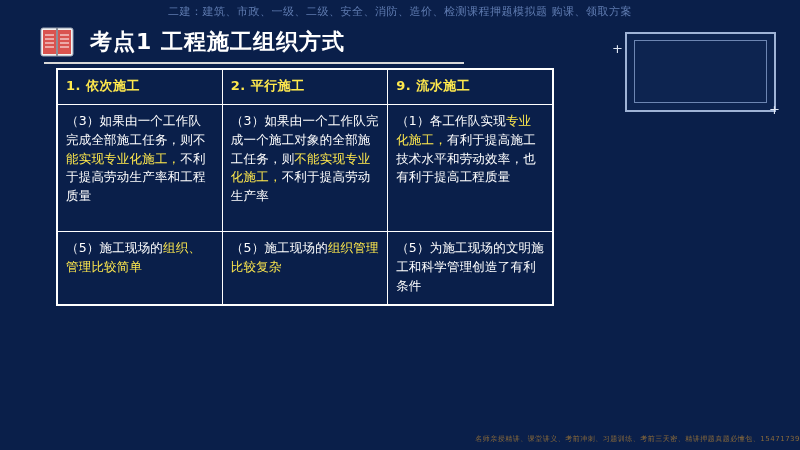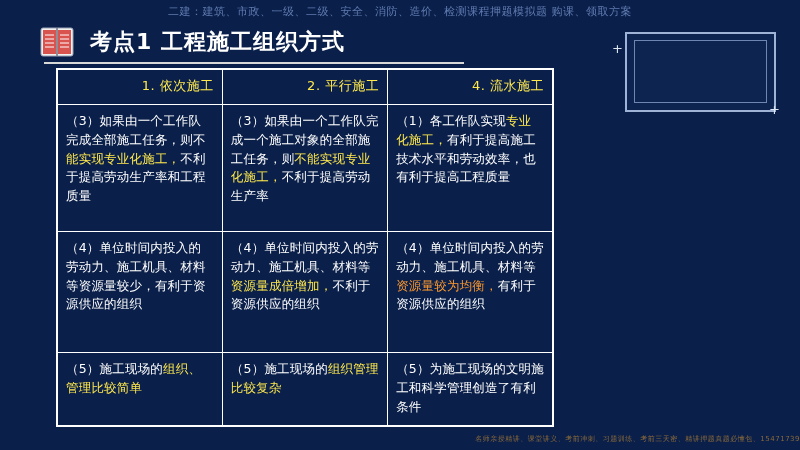--- a/index.html
+++ b/index.html
@@ -73,24 +73,24 @@
     width:498px;
     table-layout:fixed;
     border:2px solid #ffffff;
   }
   table.main td,table.main th{
     border:1px solid #ffffff;
     vertical-align:top;
     padding:7px 8px 9px 8px;
   }
   th.hdr{
-    text-align:right;
+    text-align:left;
     color:#ffe94d;
     font-size:13px;
-    font-weight:normal;
+    font-weight:bold;
     padding-top:5px;padding-bottom:5px;
     vertical-align:middle;
     letter-spacing:.5px;
   }
   td.cell{
     color:#ffffff;
     font-size:12.5px;
     line-height:1.5;
     letter-spacing:.2px;
   }
@@ -134,33 +134,28 @@
   <span class="plus tl">+</span>
   <span class="plus br">+</span>
 </div>
 
 <div class="table-wrap">
   <table class="main">
     <thead>
       <tr>
         <th class="hdr">1. 依次施工</th>
         <th class="hdr">2. 平行施工</th>
-        <th class="hdr">4. 流水施工</th>
+        <th class="hdr">9. 流水施工</th>
       </tr>
     </thead>
     <tbody>
       <tr class="row-tall">
         <td class="cell"><span class="">（3）如果由一个工作队完成全部施工任务，则不</span><span class="hl-y">能实现专业化施工，</span><span class="">不利于提高劳动生产率和工程质量</span></td>
         <td class="cell"><span class="">（3）如果由一个工作队完成一个施工对象的全部施工任务，则</span><span class="hl-y">不能实现专业化施工，</span><span class="">不利于提高劳动生产率</span></td>
         <td class="cell"><span class="">（1）各工作队实现</span><span class="hl-y">专业化施工，</span><span class="">有利于提高施工技术水平和劳动效率，也有利于提高工程质量</span></td>
-      </tr>
-      <tr class="row-mid">
-        <td class="cell"><span class="">（4）单位时间内投入的劳动力、施工机具、材料等资源量较少，有利于资源供应的组织</span></td>
-        <td class="cell"><span class="">（4）单位时间内投入的劳动力、施工机具、材料等</span><span class="hl-y">资源量成倍增加，</span><span class="">不利于资源供应的组织</span></td>
-        <td class="cell"><span class="">（4）单位时间内投入的劳动力、施工机具、材料等</span><span class="hl-o">资源量较为均衡，</span><span class="">有利于资源供应的组织</span></td>
       </tr>
       <tr class="row-low">
         <td class="cell"><span class="">（5）施工现场的</span><span class="hl-y">组织、管理比较简单</span></td>
         <td class="cell"><span class="">（5）施工现场的</span><span class="hl-y">组织管理比较复杂</span></td>
         <td class="cell"><span class="">（5）为施工现场的文明施工和科学管理创造了有利条件</span></td>
       </tr>
     </tbody>
   </table>
 </div>
 

